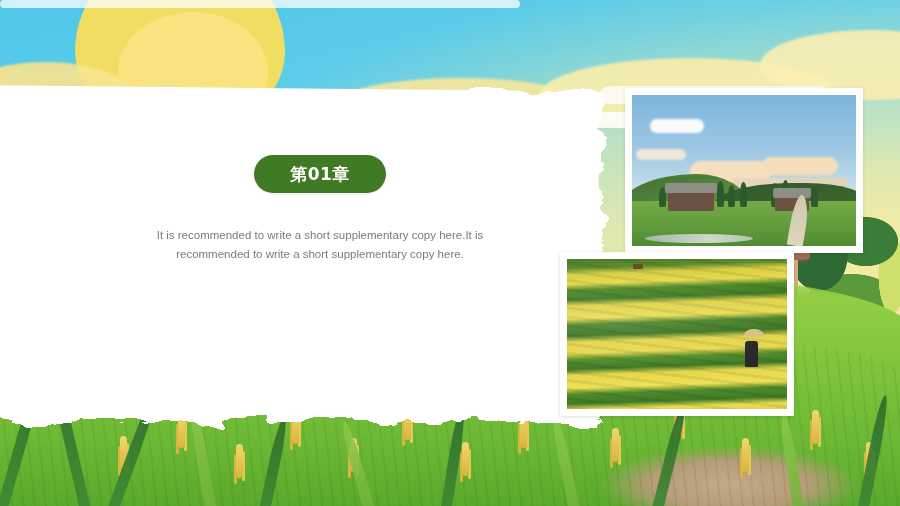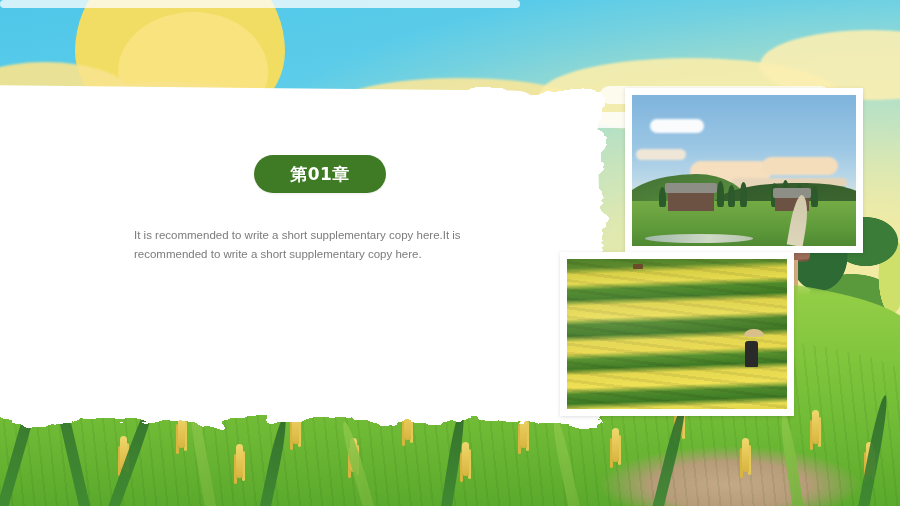--- a/index.html
+++ b/index.html
@@ -189,21 +189,21 @@
     box-shadow:0 1px 2px rgba(0,0,0,.08);
   }
   .chapter-title{
     margin-top:37px;
     font-size:33px; font-weight:bold; color:#1b1b1b;
     letter-spacing:3px;
     font-family:"DejaVu Sans","Liberation Sans",sans-serif;
   }
   .chapter-desc{
     margin-top:33px;
-    width:372px; text-align:left;
+    width:372px; text-align:center;
     font-size:11.5px; line-height:1.62; color:#7b7b7b;
     font-family:"Liberation Sans","DejaVu Sans",sans-serif;
   }
 
   
   .photo{
     position:absolute;
     background:#ffffff;
     padding:7px;
     box-shadow:0 1px 4px rgba(0,0,0,.13);

